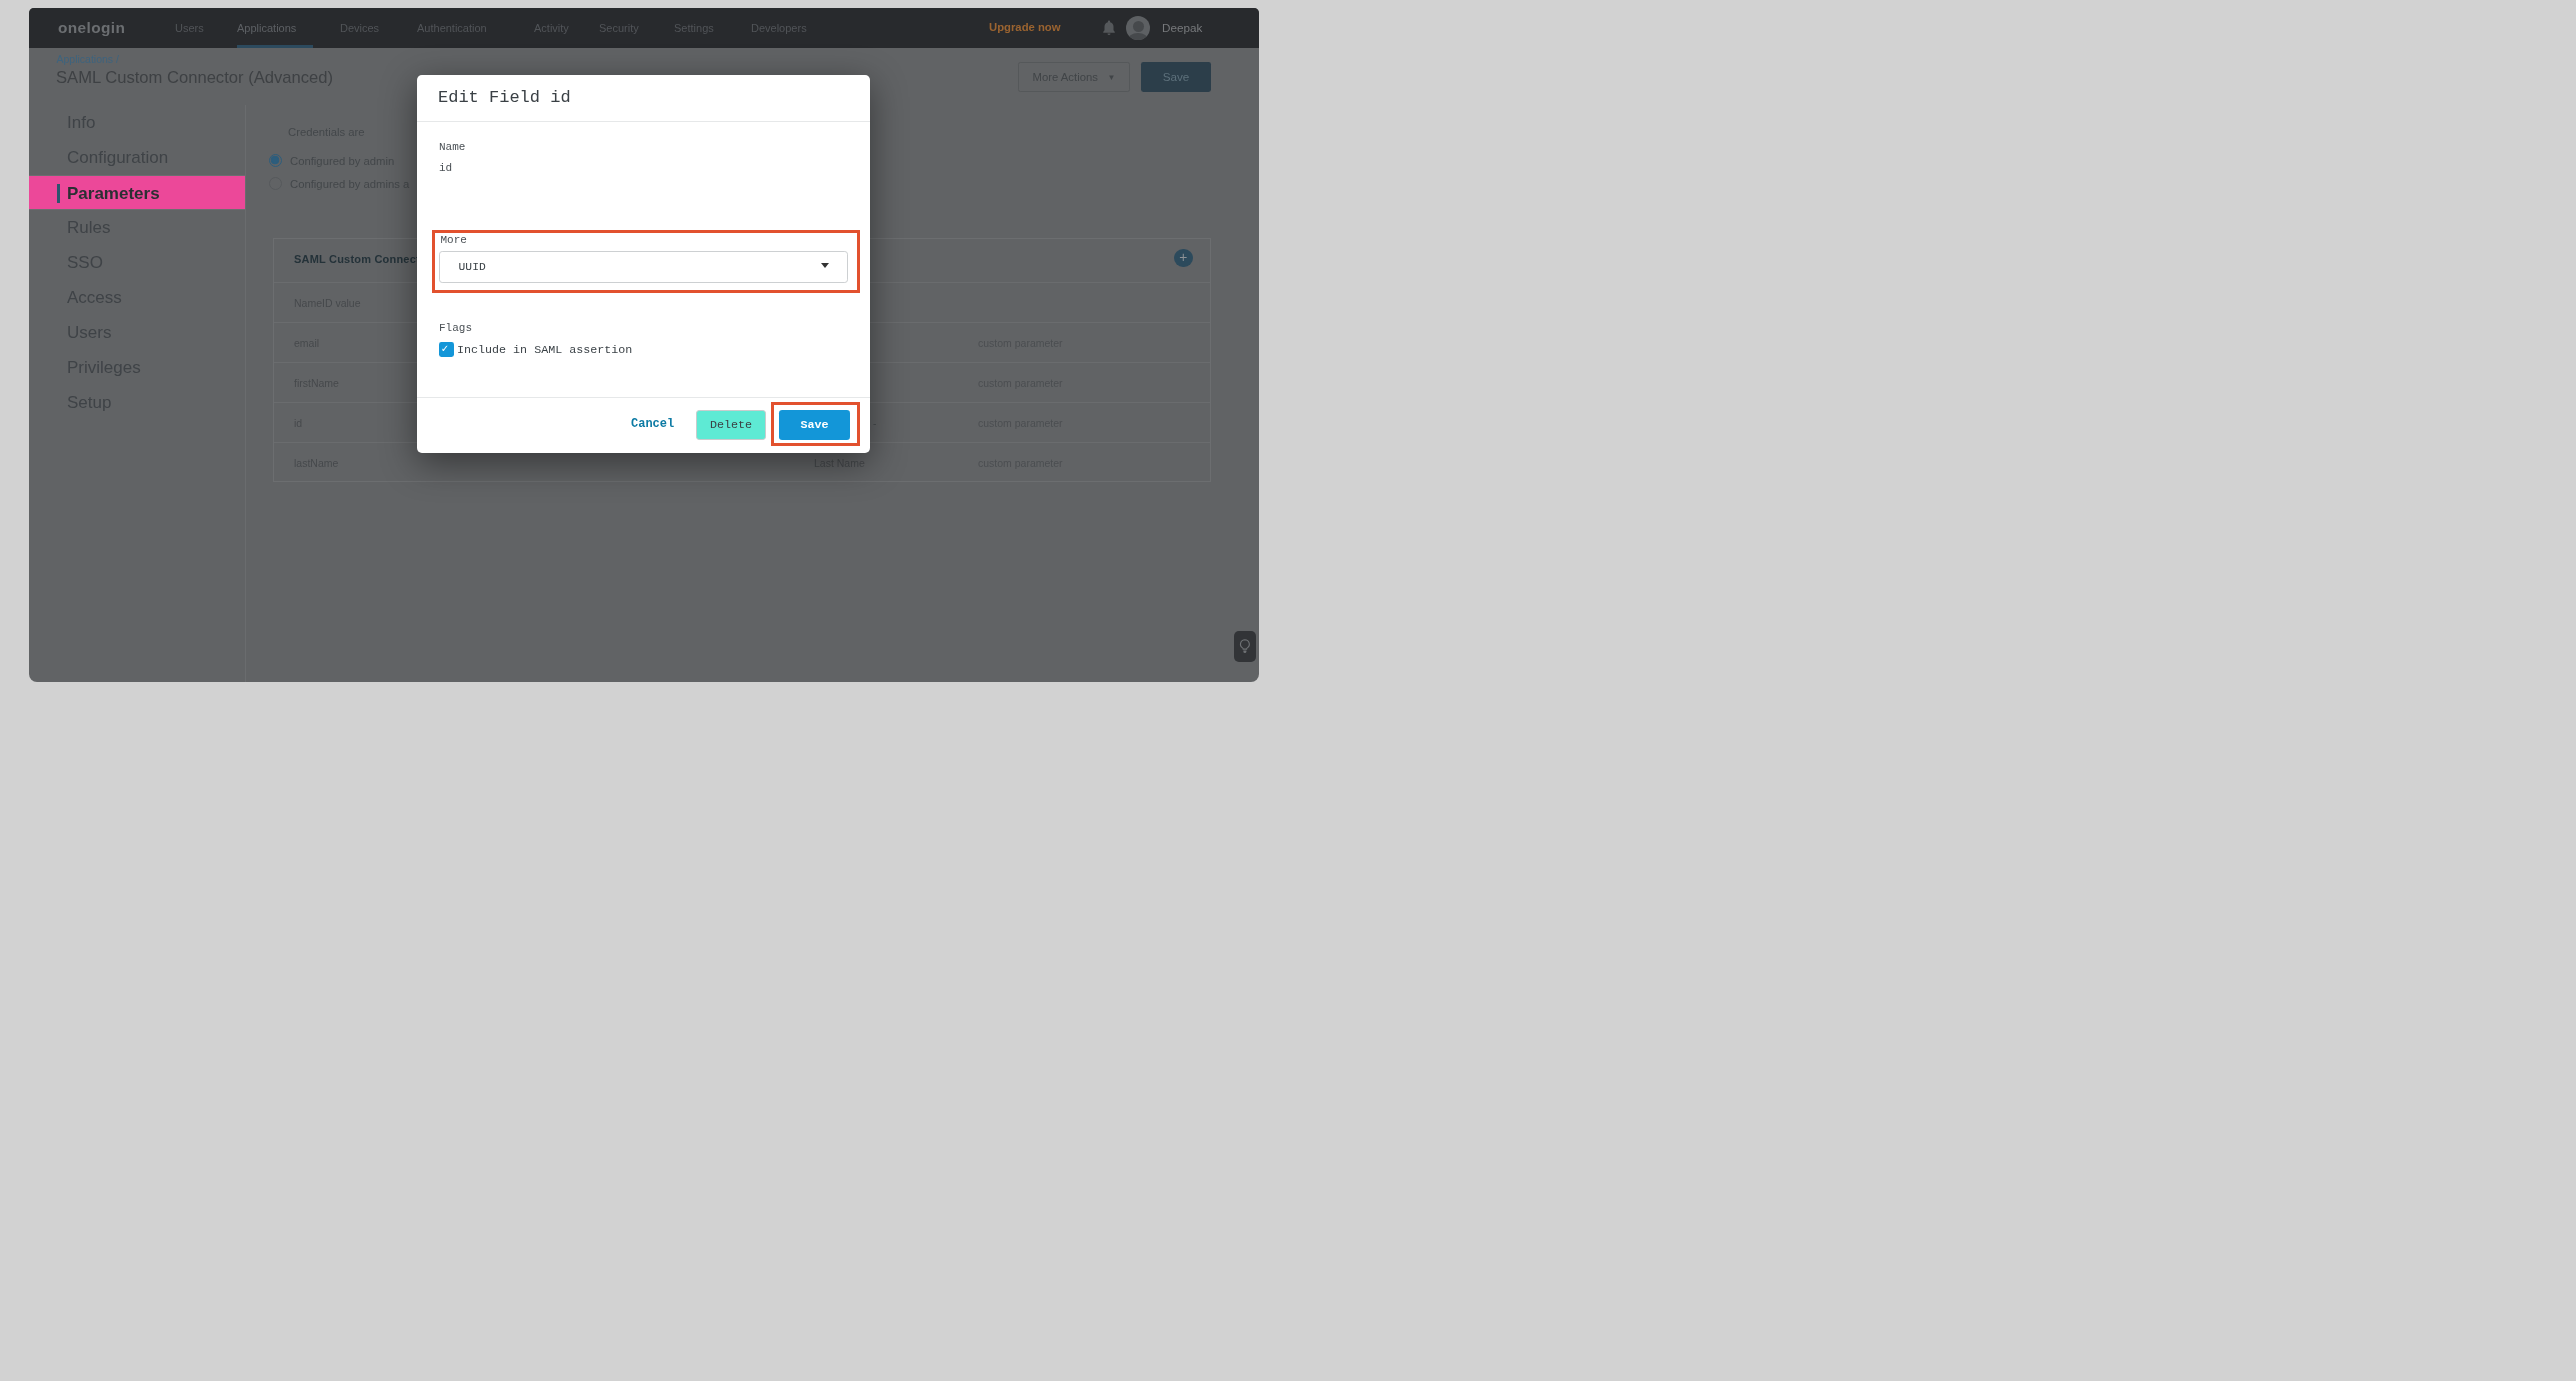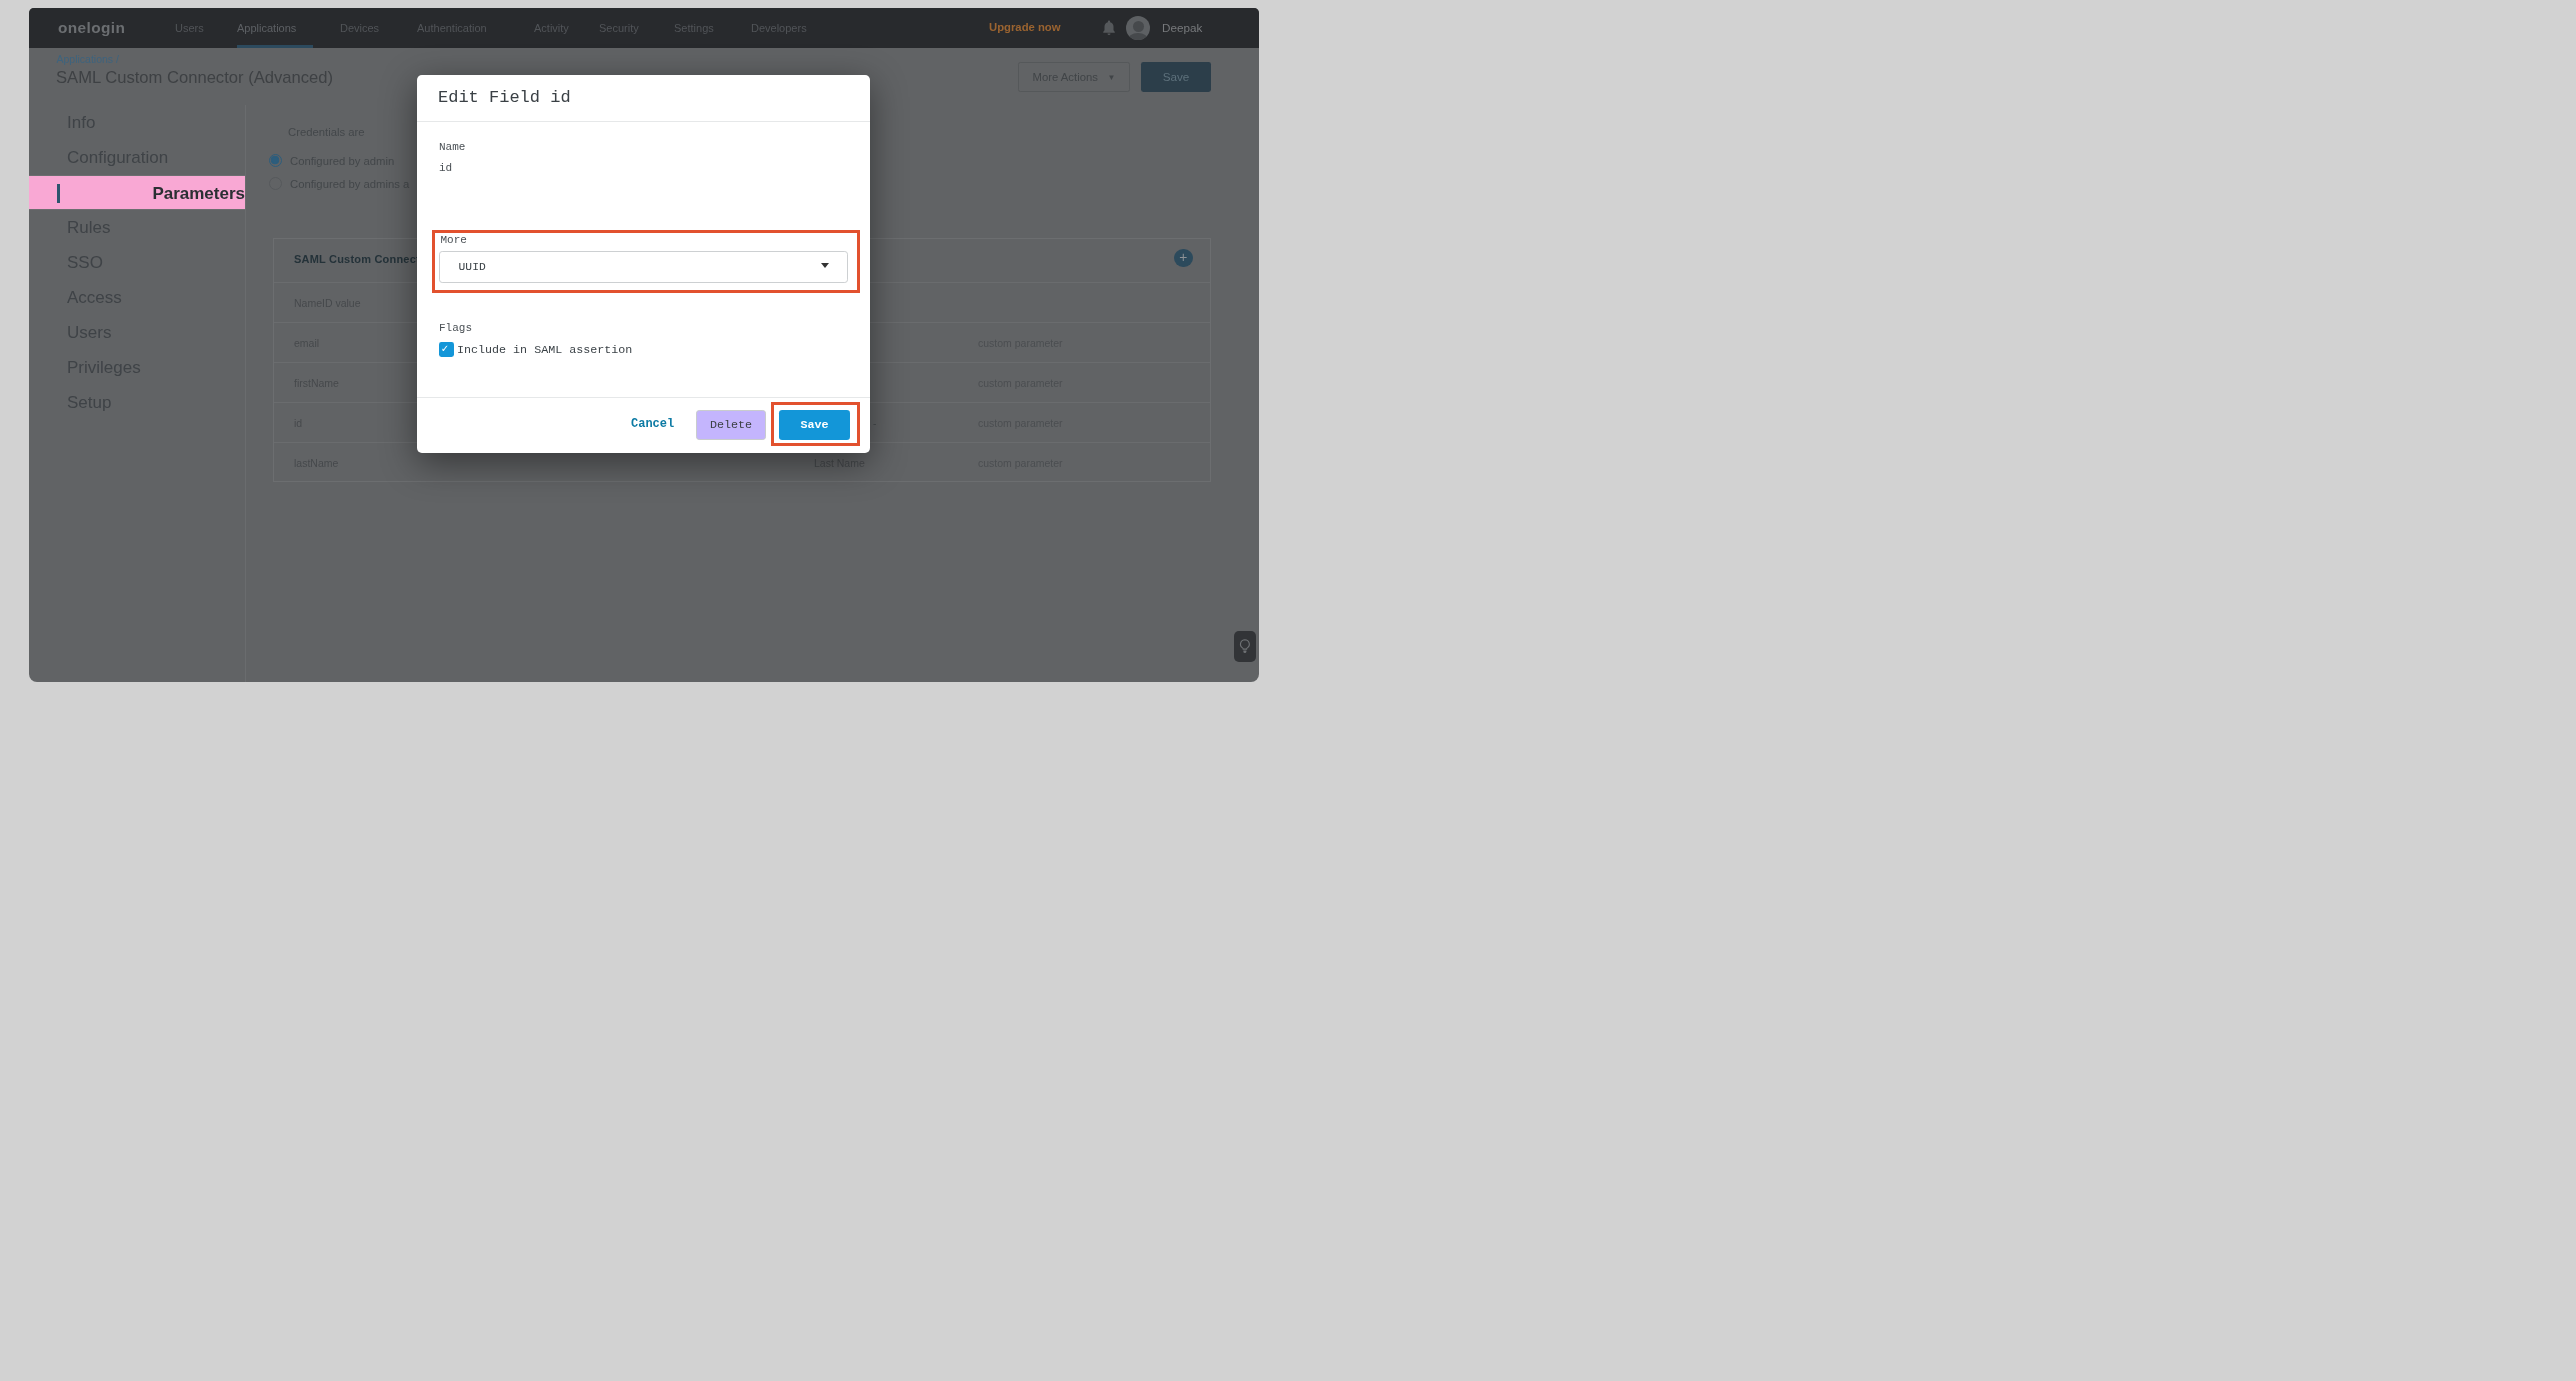--- a/index.html
+++ b/index.html
@@ -33,22 +33,22 @@
               font-size:11.3px; color:#404447; text-align:center; line-height:28px; cursor:pointer; }
   .btn-more .caret { display:inline-block; margin-left:6.5px; font-size:8px; position:relative; top:-0.8px; }
   .btn-save-hdr { position:absolute; left:1112px; top:54px; width:70px; height:30px;
                   background:#2c3e4a; border-radius:2.4px; color:#5d707b; font-size:11.7px;
                   text-align:center; line-height:30px; cursor:pointer; }
 
   
   .sidebar { position:absolute; left:0; top:97px; width:217px; height:577px; border-right:0.8px solid #6a6c6e; }
   .side-item { position:relative; height:35px; line-height:35px; padding-left:38px;
                font-size:17px; color:#3f4347; cursor:pointer; }
-  .side-item.selected { background:#f9a8d4; border-top:0.8px solid #6c6e70; border-bottom:0.8px solid #6c6e70;
-                        font-weight:bold; color:#2b2f33;text-align:right; }
+  .side-item.selected { background:#ec4899; border-top:0.8px solid #6c6e70; border-bottom:0.8px solid #6c6e70;
+                        font-weight:bold; color:#2b2f33; }
   .side-item.selected::before { content:""; position:absolute; left:28px; top:8px; width:2.8px; height:18.6px; background:#2d556e; }
 
   
   .cred-label { position:absolute; left:259px; top:118px; font-size:11.3px; color:#43474a; }
   .radio { position:absolute; width:13px; height:13px; border-radius:50%; background:transparent; }
   .radio1 { left:240px; top:146px; border:1.6px solid #2d5d7c; }
   .radio1::after { content:""; position:absolute; left:2px; top:2px; width:5.7px; height:5.7px; border-radius:50%;
                    background:#2d5d7c; box-shadow:0 0 0 1.2px #2d5d7c; }
   .radio2 { left:240px; top:169px; border:1.6px solid #56595c; }
   .radio-label { position:absolute; font-size:11.3px; color:#43474a; }
@@ -91,21 +91,21 @@
   .select .sel-caret { position:absolute; right:18px; top:11.3px; width:0; height:0;
                        border-left:4.9px solid transparent; border-right:4.9px solid transparent;
                        border-top:5.7px solid #333; }
   .lbl-flags { left:22px; top:247px; }
   .checkbox { position:absolute; left:22px; top:267px; width:15.4px; height:15.4px; border-radius:2.4px;
               background:#1396d8; cursor:pointer; }
   .checkbox .check { position:absolute; left:2.4px; top:0px; color:#fff; font-size:11.3px; font-weight:bold; }
   .flag-label { position:absolute; left:40px; top:268px; font-size:11.7px; color:#3b4247; }
   .footer-divider { position:absolute; left:0; top:322px; width:100%; height:0.8px; background:#e6e8e9; }
   .btn-cancel { position:absolute; left:214px; top:342px; font-size:12px; font-weight:bold; color:#0e7ba4; cursor:pointer; }
-  .btn-delete { position:absolute; left:279px; top:335px; width:70px; height:30px; background:#c4b5fd;
+  .btn-delete { position:absolute; left:279px; top:335px; width:70px; height:30px; background:#5eead4;
                 border:0.8px solid #c9cccd; border-radius:3.2px; font-size:11.7px; color:#3b4044;
                 text-align:center; line-height:28px; cursor:pointer; }
   .btn-save-modal { position:absolute; left:362px; top:335px; width:71px; height:30px; background:#1396d8;
                     border-radius:3.2px; font-size:11.7px; font-weight:bold; color:#ffffff;
                     text-align:center; line-height:30px; cursor:pointer; }
   .annot-save { left:354px; top:327px; width:89px; height:44px; }
 </style>
 </head>
 <body>
 

